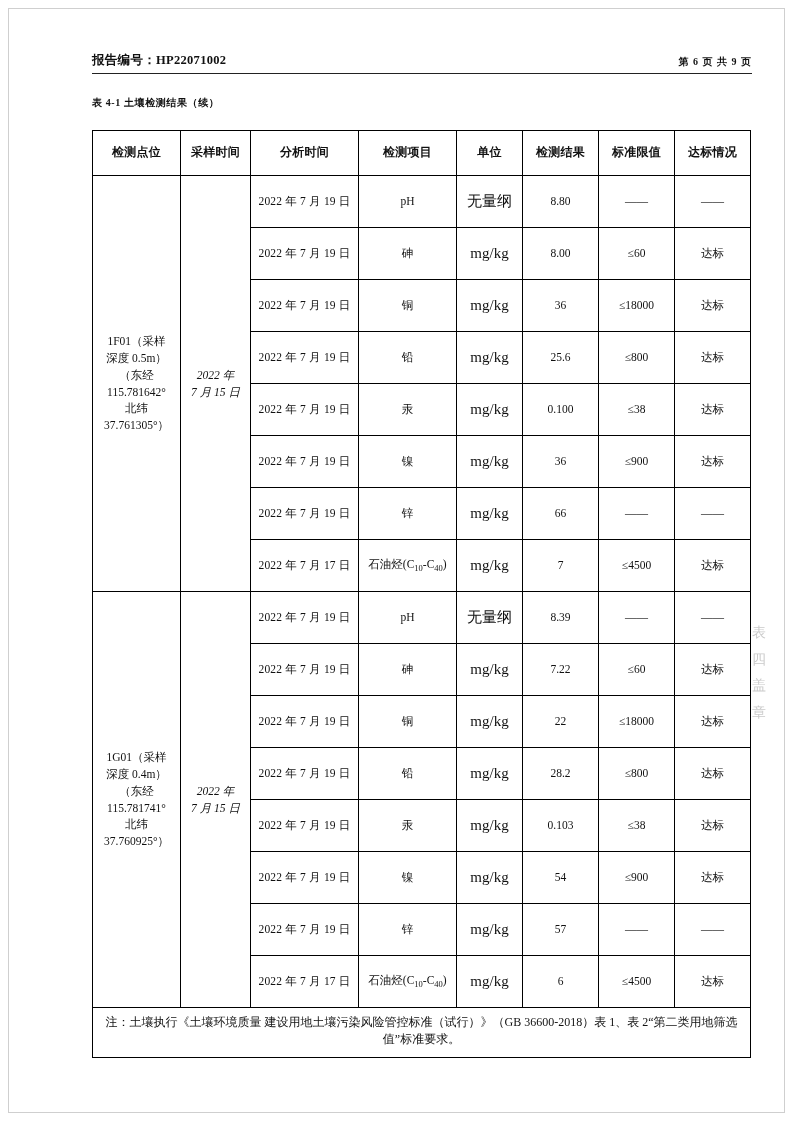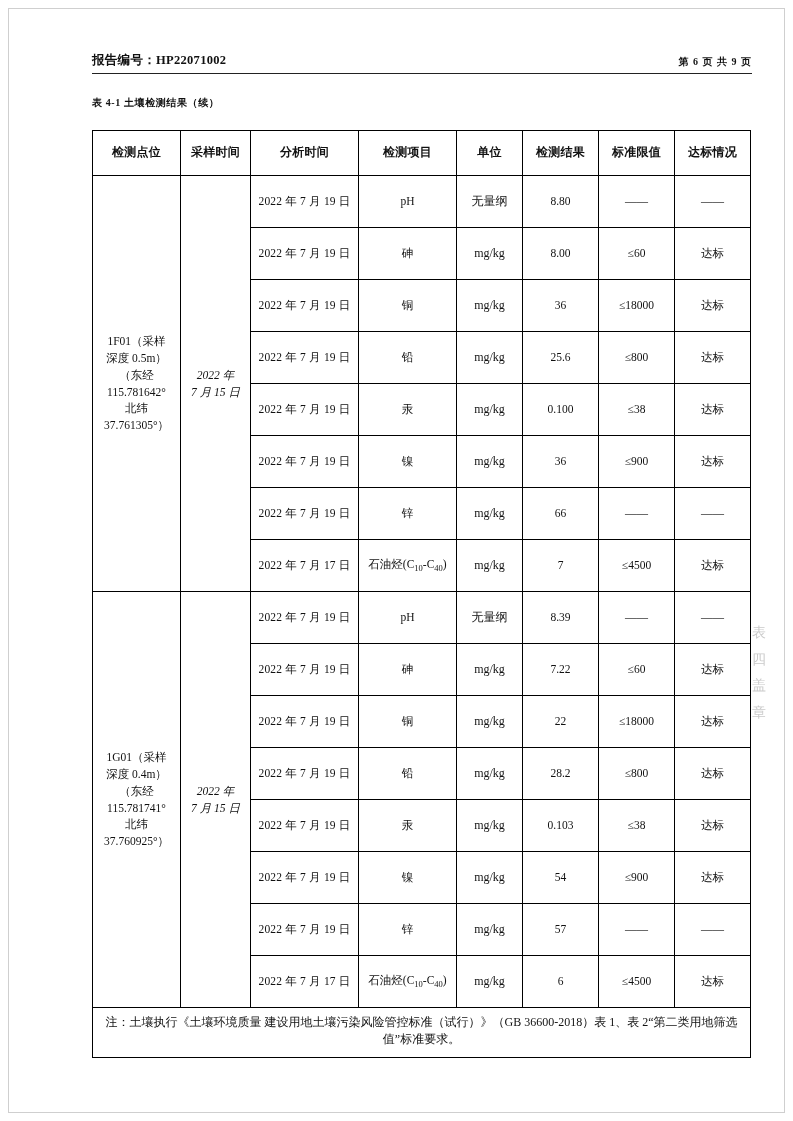--- a/index.html
+++ b/index.html
@@ -92,21 +92,21 @@
   td.sampletime {
     font-size: 11.5px;
     line-height: 1.6;
     font-style: italic;
   }
   td.analysis {
     font-size: 11.5px;
     letter-spacing: 0.2px;
   }
   td.item { font-size: 11.5px; }
-  td.unit { font-size: 12px; margin-left: 44px; }
+  td.unit { font-size: 15px; margin-left: 44px; }
   td.result { font-size: 11.5px; }
   td.limit { font-size: 11.5px; }
   td.status { font-size: 11.5px; }
   sub { font-size: 8.5px; text-align: center; }
   
   .note-cell {
     text-align: right;
     font-size: 12px;
     line-height: 1.75;
     padding: 6px 8px 8px 8px !important;

